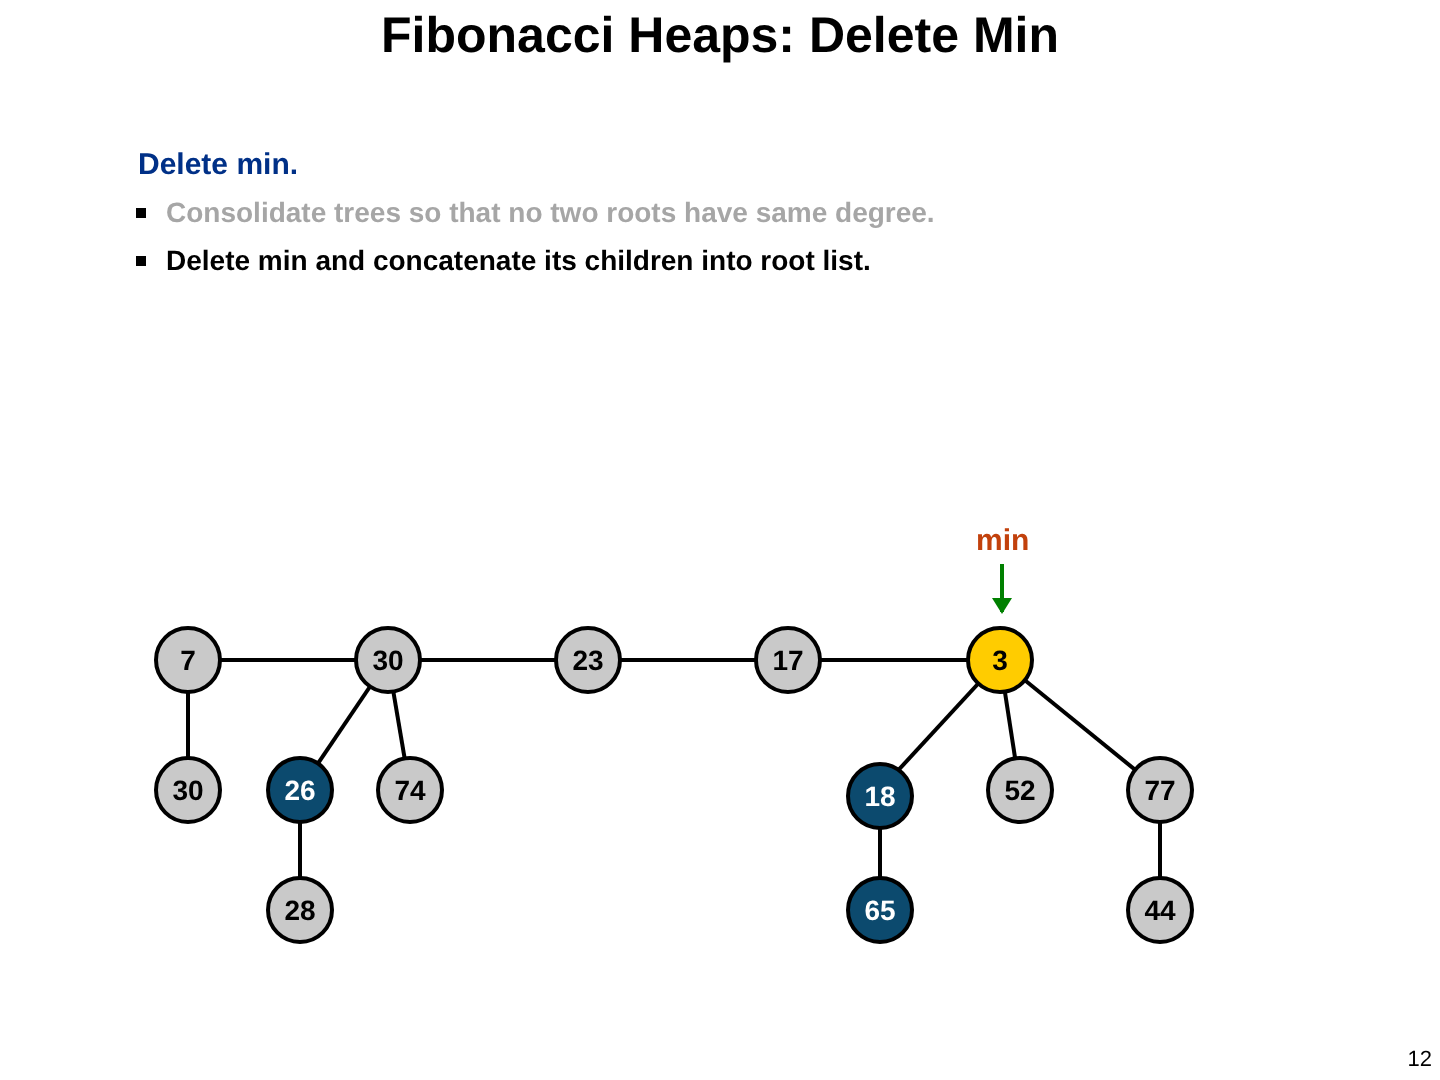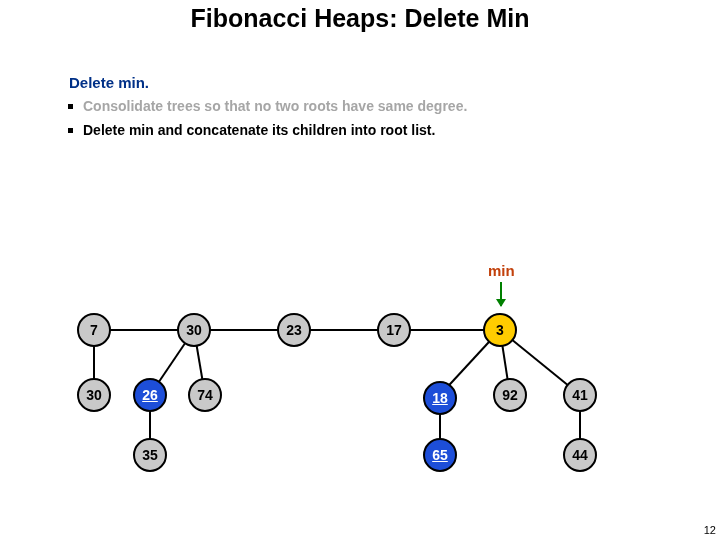--- a/index.html
+++ b/index.html
@@ -67,21 +67,21 @@
     width: 34px; height: 34px;
     border-radius: 50%;
     border: 2px solid #000;
     display: flex;
     align-items: center;
     justify-content: center;
     font-size: 14px;
     font-weight: bold;
   }
   .node.grey { background: #c9c9c9; color: #000; }
-  .node.black { background: #1d4ed8; color: #fff; text-decoration: underline; }
+  .node.black { background: #0c4a6e; color: #fff; }
   .node.yellow { background: #ffcc00; color: #000; }
   .pagenum {
     position: absolute;
     right: 4px; bottom: 4px;
     font-size: 11px;
     color: #000;
   }
 </style>
 </head>
 <body>
@@ -125,20 +125,20 @@
 <div class="node grey" style="left:77px;  top:313px;">7</div>
 <div class="node grey" style="left:177px; top:313px;">30</div>
 <div class="node grey" style="left:277px; top:313px;text-align:center;">23</div>
 <div class="node grey" style="left:377px; top:313px;">17</div>
 <div class="node yellow" style="left:483px; top:313px;">3</div>
 
 <div class="node grey" style="left:77px;  top:378px;">30</div>
 <div class="node black" style="left:133px; top:378px;">26</div>
 <div class="node grey" style="left:188px; top:378px;">74</div>
 <div class="node black" style="left:423px; top:381px;">18</div>
-<div class="node grey" style="left:493px; top:378px;">92</div>
-<div class="node grey" style="left:563px; top:378px;">41</div>
+<div class="node grey" style="left:493px; top:378px;">52</div>
+<div class="node grey" style="left:563px; top:378px;">77</div>
 
-<div class="node grey" style="left:133px; top:438px;">35</div>
+<div class="node grey" style="left:133px; top:438px;">28</div>
 <div class="node black" style="left:423px; top:438px;">65</div>
 <div class="node grey" style="left:563px; top:438px;">44</div>
 
 <div class="pagenum">12</div>
 
 </body></html>

